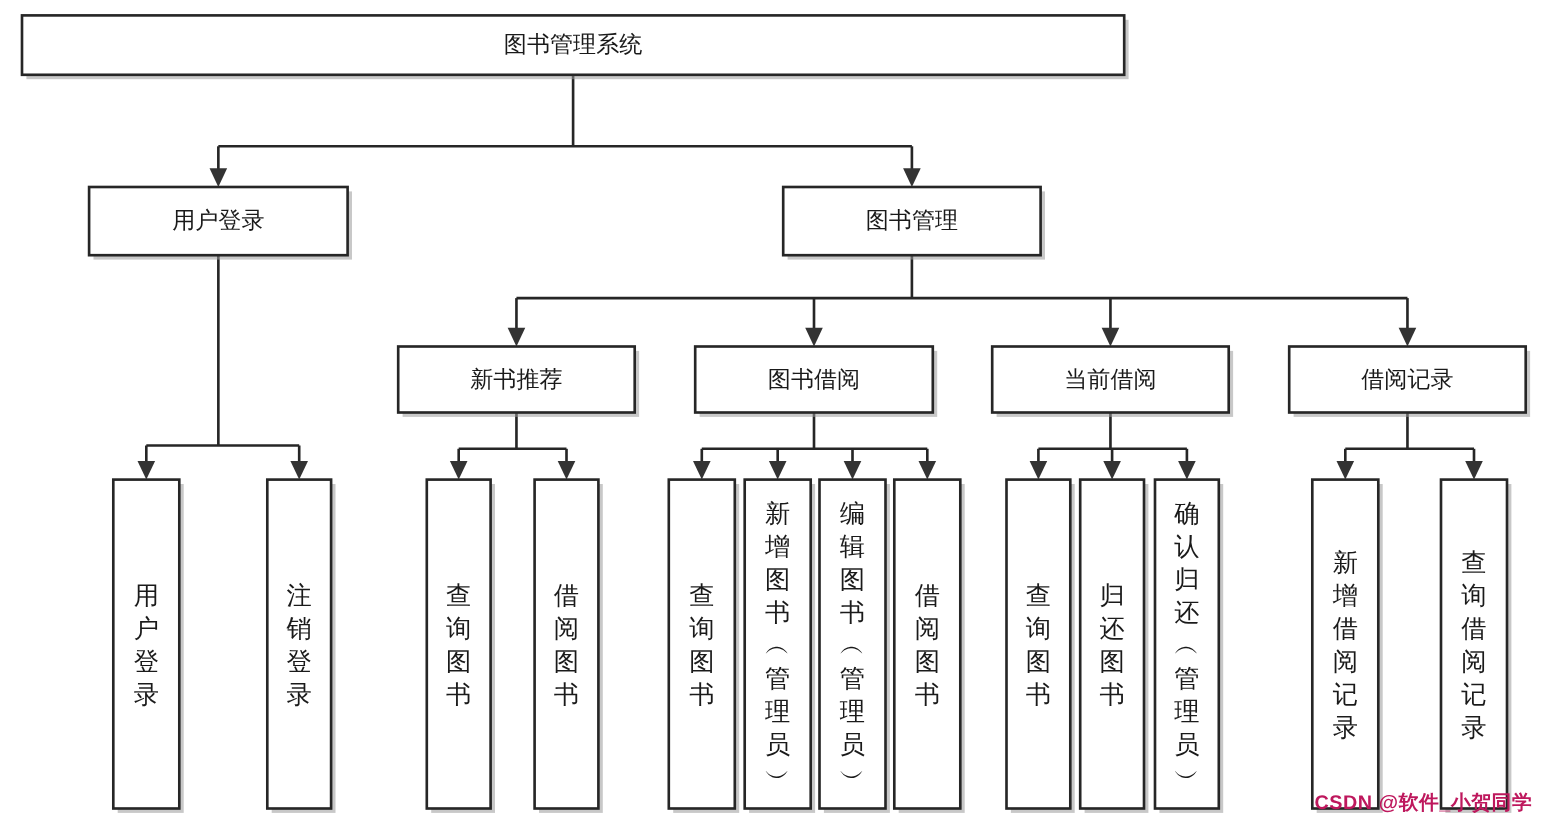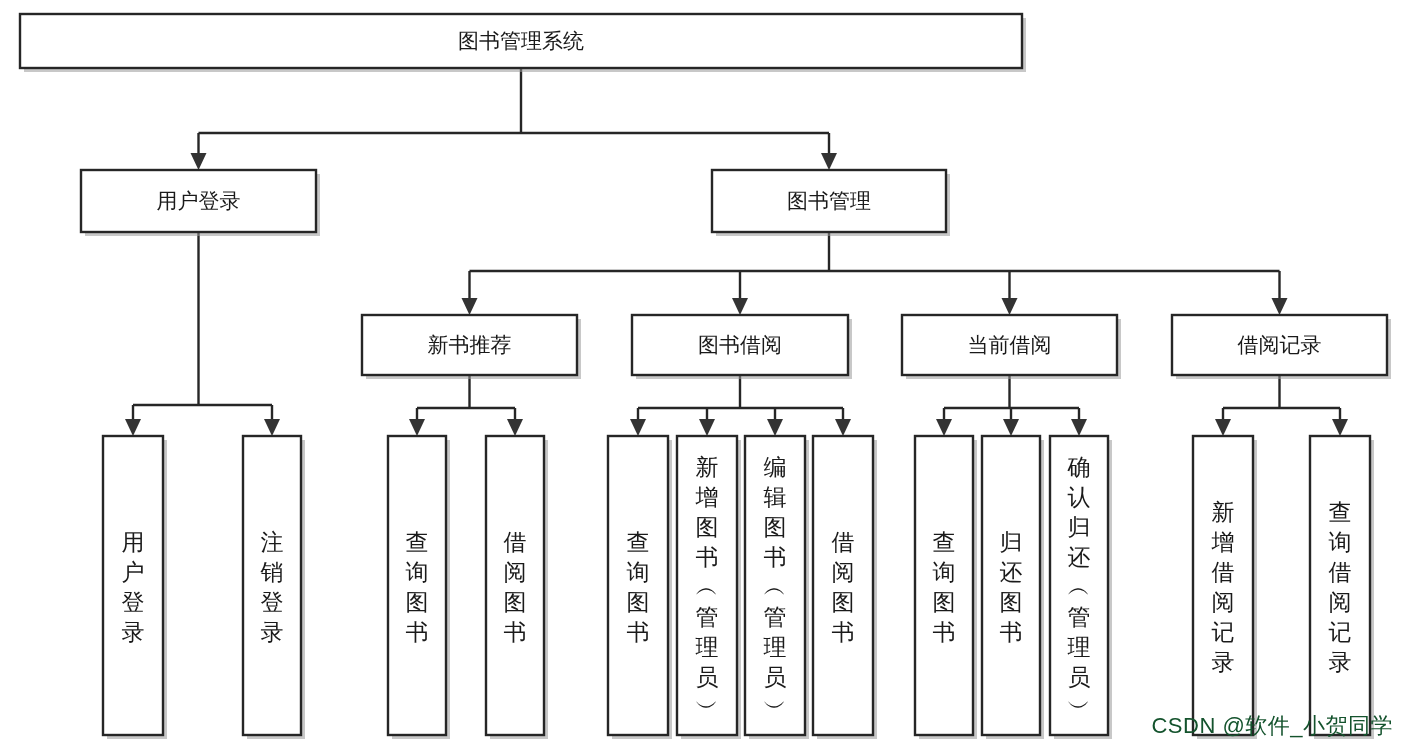--- a/index.html
+++ b/index.html
@@ -56,24 +56,25 @@
     font-family: "Liberation Sans", "DejaVu Sans", sans-serif;
     fill: #1a1a1a;
     font-size: 23px;
     text-anchor: middle;
   }
   .watermark {
     position: absolute;
     right: 12px;
     bottom: 6px;
     font-family: "Liberation Sans", "DejaVu Sans", sans-serif;
-    font-size: 22px;
-    color: #14532d;
+    font-size: 18px;
+    color: #be185d;
     letter-spacing: 0.5px;
     white-space: nowrap;
+    font-weight: bold;
   }
 </style>
 </head>
 <body>
 
 <div id="diagram-root">
 
   <svg id="tree-svg" viewBox="0 0 1405 747">
     <defs>
       <marker id="arrow" viewBox="0 0 10 10" refX="9" refY="5" markerWidth="7" markerHeight="7" orient="auto-start-reverse">

